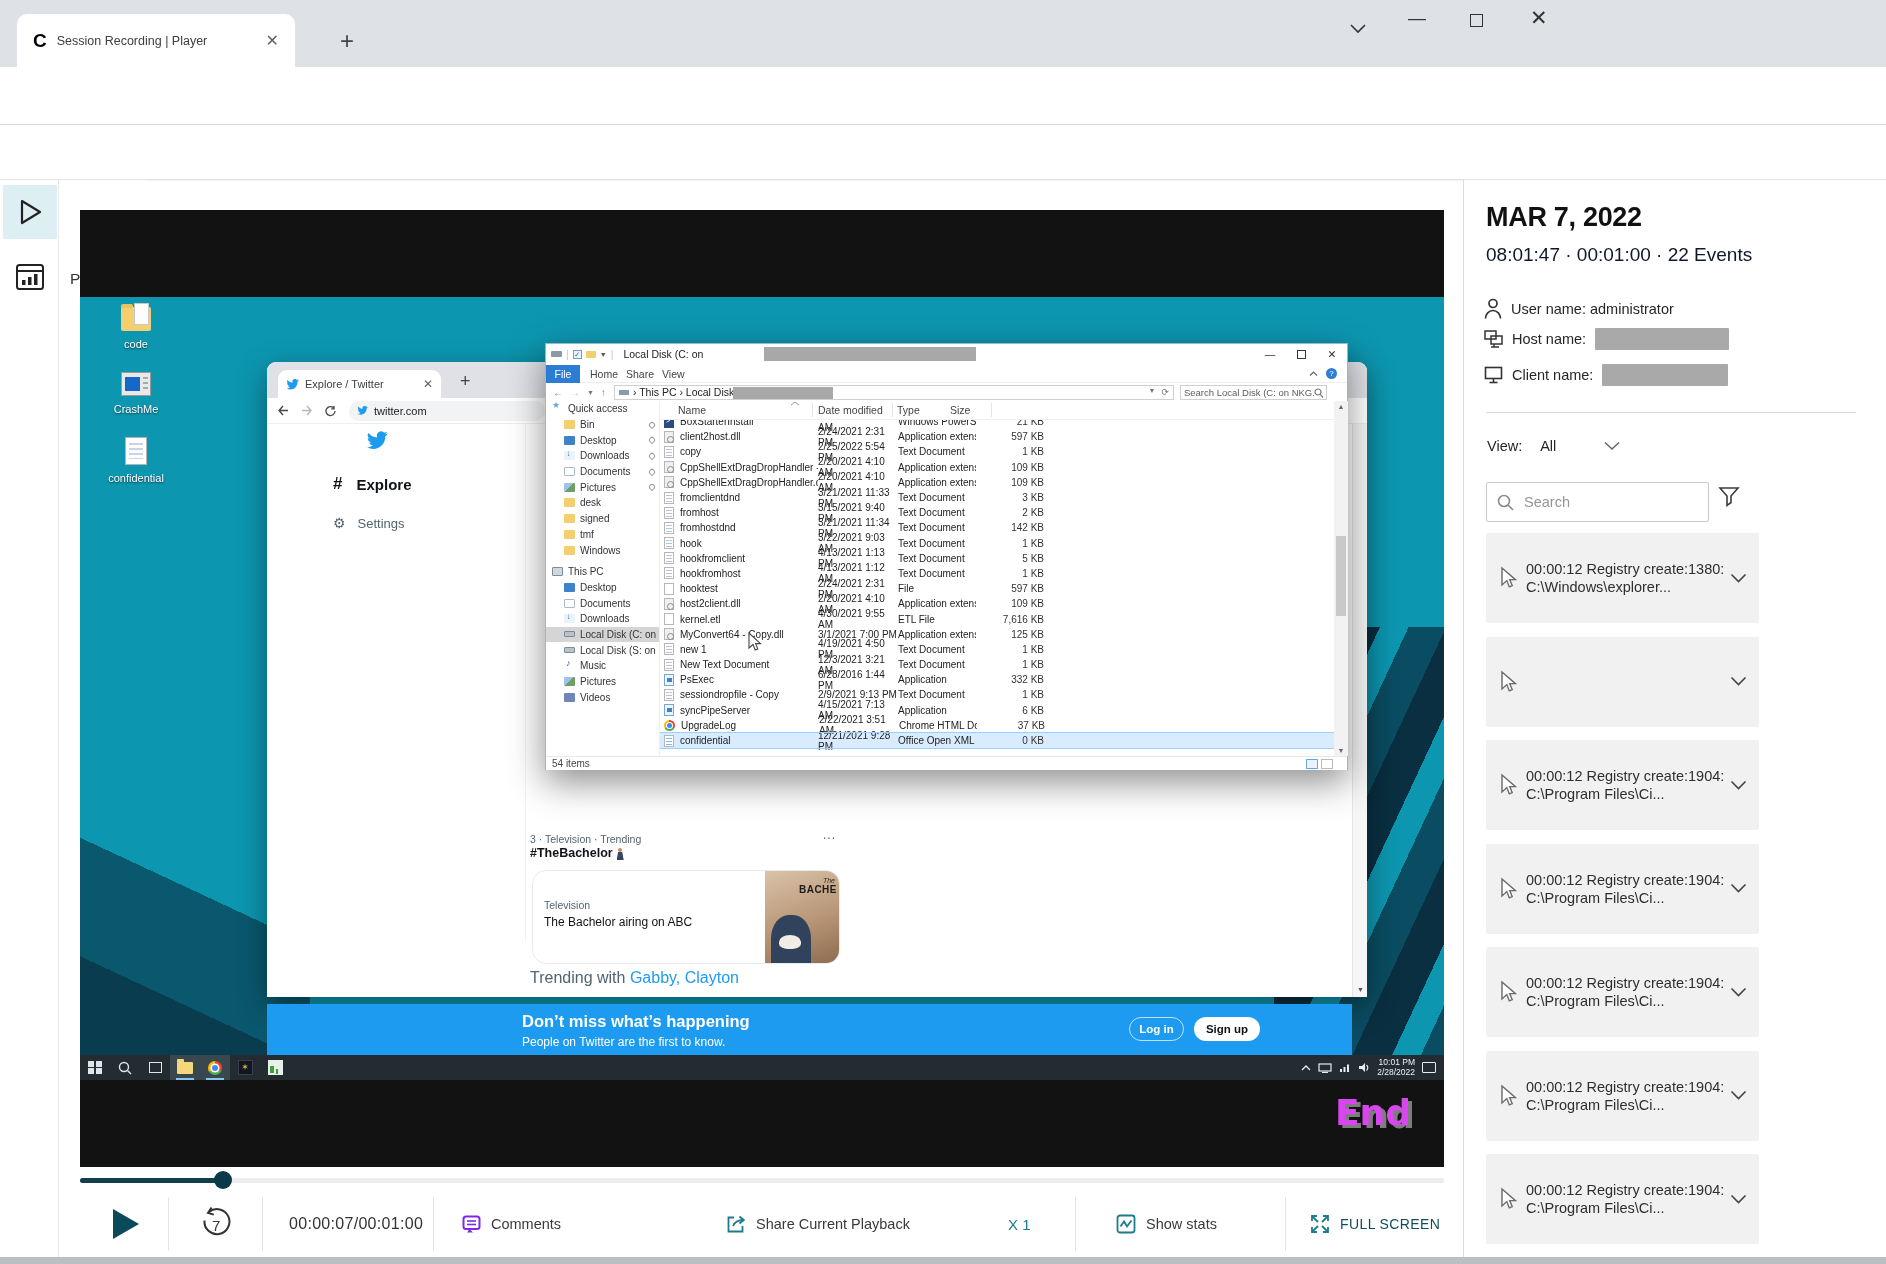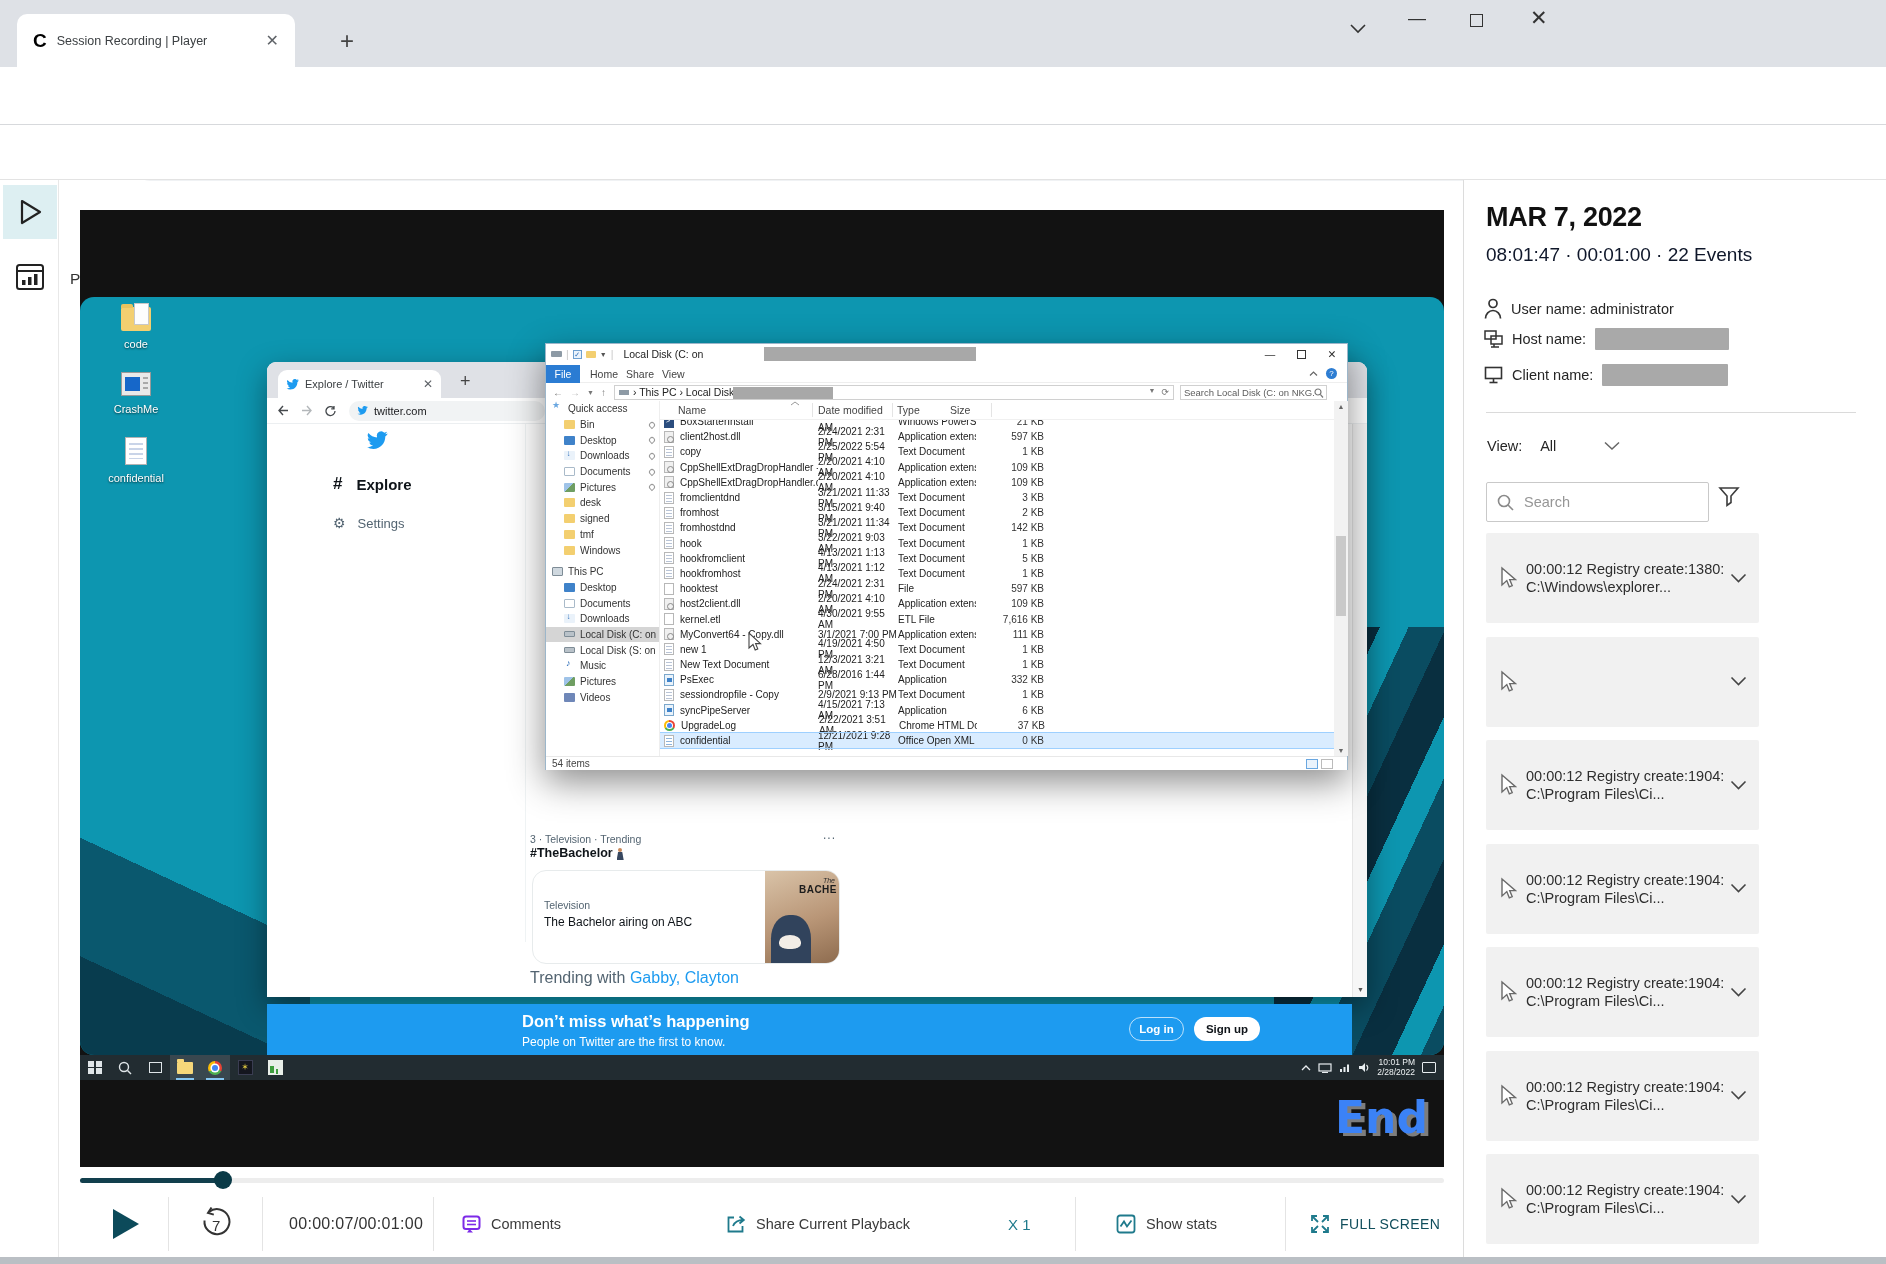--- a/index.html
+++ b/index.html
@@ -35,26 +35,26 @@
   .appheader{position:absolute;left:0;top:125px;width:1886px;height:55px;background:#fff;border-bottom:1px solid #e3e3e3;}
   .pg-title{position:absolute;left:70px;top:145px;font-size:15.5px;color:#333;}
   .sidebar{position:absolute;left:0;top:180px;width:59px;height:1077px;background:#fff;border-right:1px solid #e8e8e8;}
   .side-item{position:absolute;left:3px;width:54px;height:54px;display:flex;align-items:center;justify-content:center;}
   .side-item.active{background:#ddeff2;}
   .panel-divider{position:absolute;left:1463px;top:180px;width:1px;height:1077px;background:#dcdcdc;}
   .bottomstrip{position:absolute;left:0;top:1257px;width:1886px;height:7px;background:#babfc4;}
 
   
   .video{position:absolute;left:80px;top:210px;width:1364px;height:957px;background:#121212;overflow:hidden;}
-  .desktop{position:absolute;left:0;top:87px;width:1364px;height:758px;background:#0d96b0;overflow:hidden;border-radius:14px;}
+  .desktop{position:absolute;left:0;top:87px;width:1364px;height:758px;background:#0d96b0;overflow:hidden;}
   .wp-right{position:absolute;right:0;top:330px;width:170px;height:428px;
     background:repeating-linear-gradient(115deg,#0d96b0 0 26px,#0a4c61 26px 60px,#092f40 60px 96px);}
   .wp-left{position:absolute;left:0;top:470px;width:230px;height:288px;
     background:linear-gradient(205deg,transparent 45%,#0a586e 45% 75%,#083c4e 75%);}
-  .endtext{position:absolute;left:1255px;top:882px;font-size:44px;font-weight:800;color:#3b82f6;
+  .endtext{position:absolute;left:1255px;top:882px;font-size:36px;font-weight:800;color:#d946ef;
     text-shadow:4px 3px 0 #7d7d7d;font-family:"DejaVu Sans",sans-serif;}
 
   
   .dicons{position:absolute;left:20px;top:10px;width:76px;}
   .dicon{margin-bottom:22px;text-align:center;width:72px;}
   .dlabel{display:block;margin-top:3px;font-size:11px;color:#fff;text-shadow:0 1px 2px rgba(0,0,0,.65);}
   .g-folder{display:inline-block;position:relative;width:30px;height:24px;background:#f3cf70;border-radius:2px;}
   .g-folder:before{content:"";position:absolute;left:0;top:-3px;width:12px;height:4px;background:#e9c35f;border-radius:2px 2px 0 0;}
   .g-folder:after{content:"";position:absolute;right:2px;top:-4px;width:13px;height:20px;background:#fdfdfd;border:1px solid #c8c8c8;}
   .g-app{display:inline-block;position:relative;width:30px;height:24px;background:#e9e9e9;border:1px solid #9a9a9a;}
@@ -655,21 +655,21 @@
      <span class="nm">kernel.etl</span>
      <span class="dt">4/30/2021 9:55 AM</span>
      <span class="tp">ETL File</span>
      <span class="sz">7,616 KB</span>
             </div>
             <div class="ex-row">
      <span class="fi dll"></span>
      <span class="nm">MyConvert64 - Copy.dll</span>
      <span class="dt">3/1/2021 7:00 PM</span>
      <span class="tp">Application extens...</span>
-     <span class="sz">111 KB</span>
+     <span class="sz">125 KB</span>
             </div>
             <div class="ex-row">
      <span class="fi txt"></span>
      <span class="nm">new 1</span>
      <span class="dt">4/19/2021 4:50 PM</span>
      <span class="tp">Text Document</span>
      <span class="sz">1 KB</span>
             </div>
             <div class="ex-row">
      <span class="fi txt"></span>

